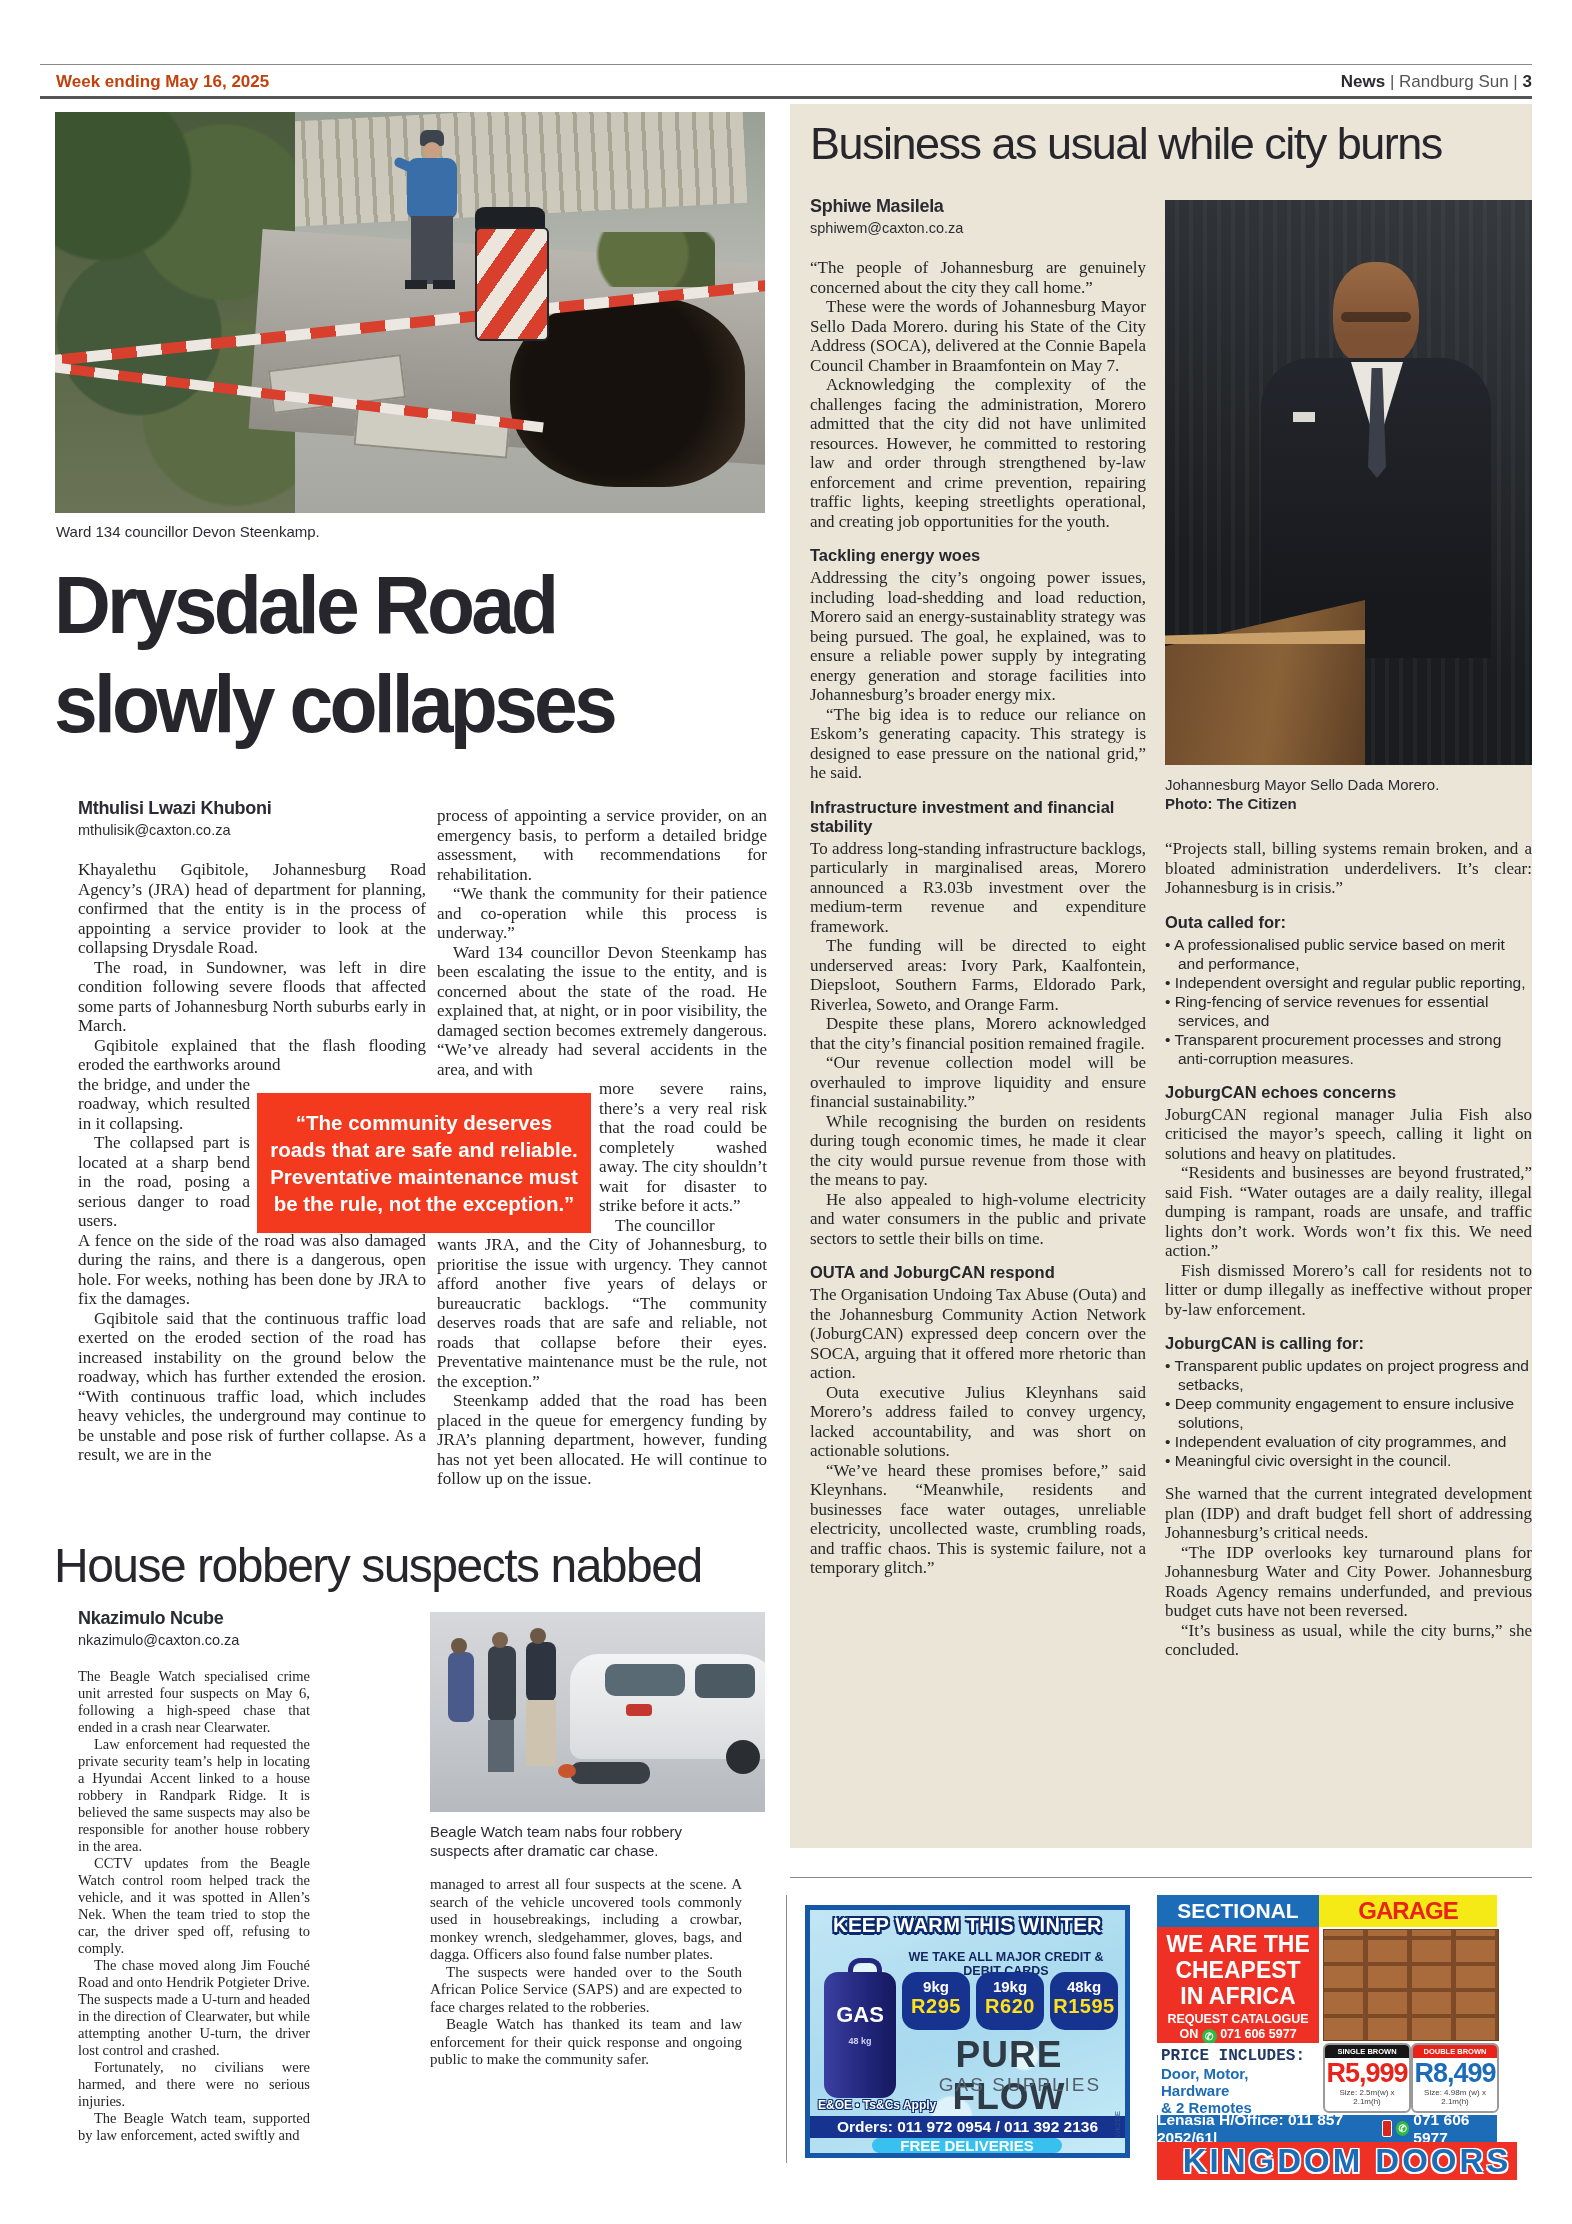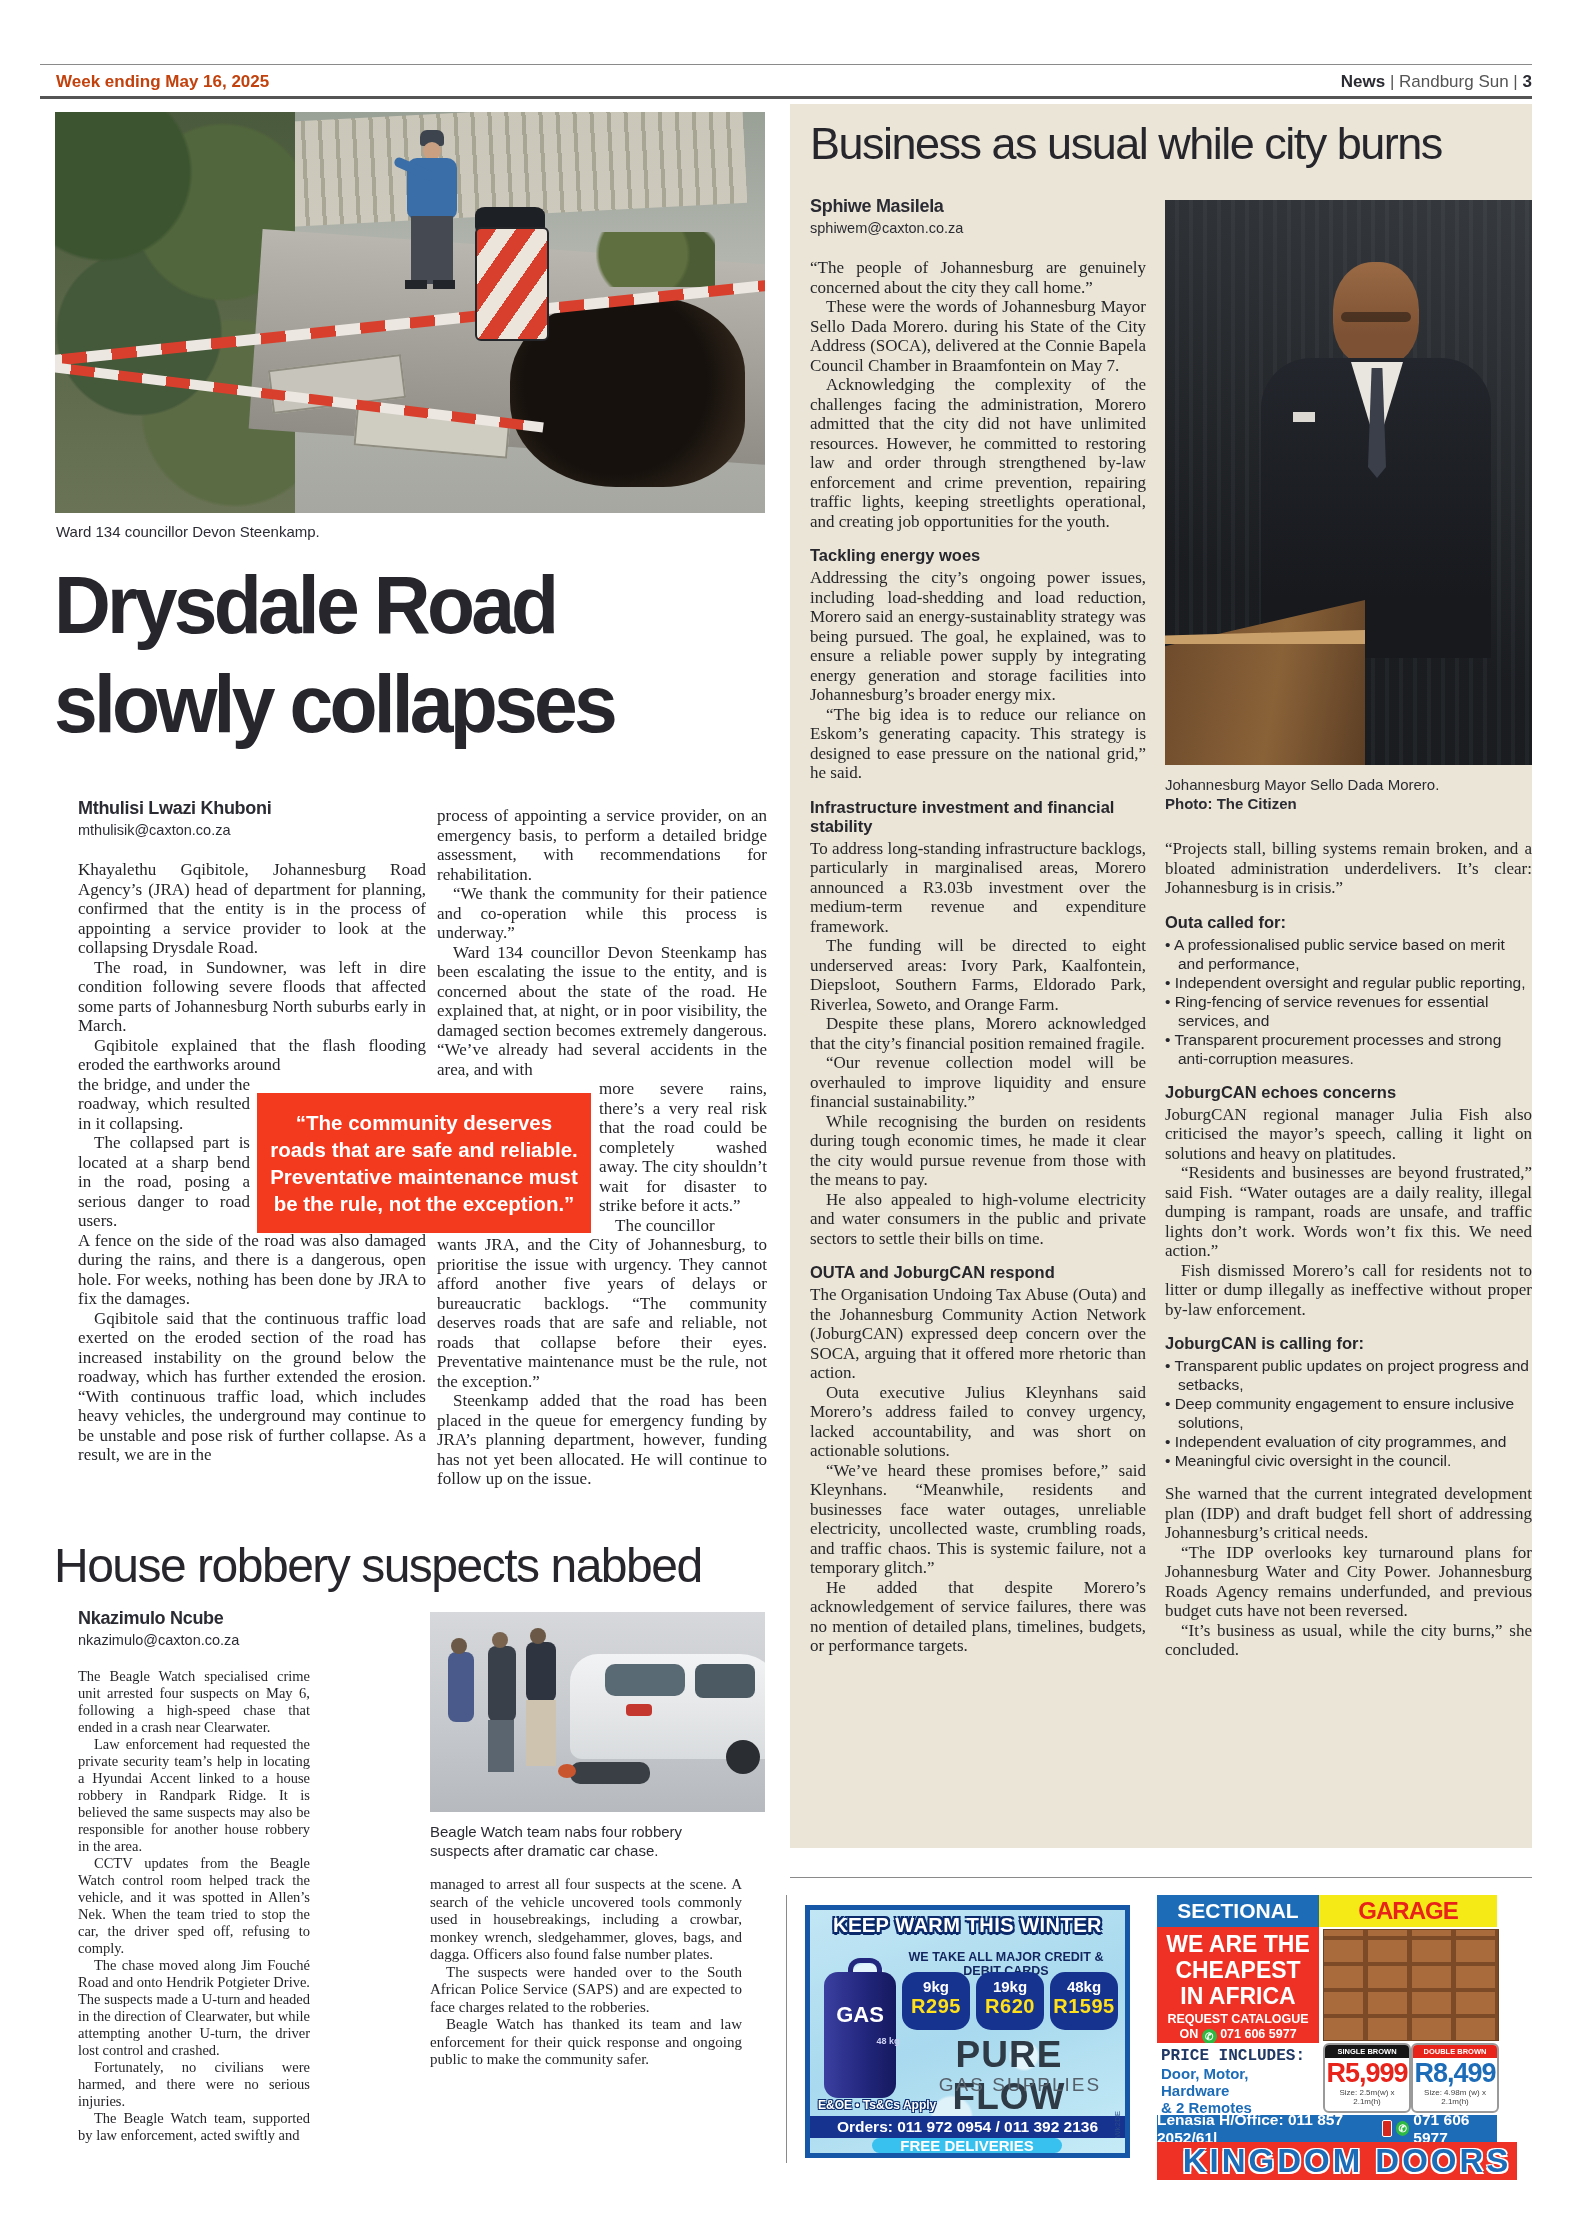--- a/index.html
+++ b/index.html
@@ -240,21 +240,20 @@
         <p>Despite these plans, Morero acknowledged that the city’s financial position remained fragile.</p>
         <p>“Our revenue collection model will be overhauled to improve liquidity and ensure financial sustainability.”</p>
         <p>While recognising the burden on residents during tough economic times, he made it clear the city would pursue revenue from those with the means to pay.</p>
         <p>He also appealed to high-volume electricity and water consumers in the public and private sectors to settle their bills on time.</p>
       </div>
     <div class="subhead">OUTA and JoburgCAN respond</div>
     <div class="paras">
         <p>The Organisation Undoing Tax Abuse (Outa) and the Johannesburg Community Action Network (JoburgCAN) expressed deep concern over the SOCA, arguing that it offered more rhetoric than action.</p>
         <p>Outa executive Julius Kleynhans said Morero’s address failed to convey urgency, lacked accountability, and was short on actionable solutions.</p>
         <p>“We’ve heard these promises before,” said Kleynhans. “Meanwhile, residents and businesses face water outages, unreliable electricity, uncollected waste, crumbling roads, and traffic chaos. This is systemic failure, not a temporary glitch.”</p>
-        <p>He added that despite Morero’s acknowledgement of service failures, there was no mention of detailed plans, timelines, budgets, or performance targets.</p>
       </div>
   </div>
 
   <div class="abs" style="left:1165px;top:200px;width:367px;">
 
     <div class="photo" style="position:relative;left:0;top:0;width:367px;height:565px;background:
          repeating-linear-gradient(90deg,#23262a 0 10px,#2d3136 10px 14px),#26292d;">
       <div class="ph-shape" style="left:0;top:0;width:367px;height:565px;background:linear-gradient(200deg,rgba(90,95,100,.35) 0%,rgba(0,0,0,.25) 70%);"></div>
       <div class="ph-shape" style="left:168px;top:62px;width:86px;height:104px;border-radius:46% 46% 42% 42%;background:linear-gradient(180deg,#9a6a44 0%,#7d5134 70%);"></div>
       <div class="ph-shape" style="left:176px;top:112px;width:70px;height:10px;border-radius:5px;background:rgba(30,22,16,.55);"></div>
@@ -303,21 +302,21 @@
   <div class="hrule" style="left:786px;top:1895px;width:1px;height:268px;"></div>
 
   <div id="gas-ad" class="abs" style="left:805px;top:1905px;width:315px;height:243px;">
     <div class="abs gas-title" style="left:0;top:4px;width:100%;">KEEP WARM THIS WINTER</div>
     <div class="abs gas-cards" style="left:80px;top:40px;width:232px;">WE TAKE ALL MAJOR CREDIT &amp; DEBIT CARDS</div>
 
     <div class="abs" style="left:14px;top:48px;width:72px;height:140px;">
       <div class="abs" style="left:24px;top:0;width:24px;height:16px;border:5px solid #23277e;border-bottom:none;border-radius:12px 12px 0 0;"></div>
       <div class="abs" style="left:0;top:14px;width:72px;height:126px;border-radius:14px;background:linear-gradient(90deg,#3b3fa0 0%,#23277e 55%,#15195e 100%);"></div>
       <div class="abs" style="left:0;top:44px;width:72px;text-align:center;color:#fff;font-weight:bold;font-size:22px;">GAS</div>
-      <div class="abs" style="left:0;top:78px;width:72px;text-align:center;color:#cdd2f5;font-weight:bold;font-size:9px;padding-left:28px;">48 kg</div>
+      <div class="abs" style="left:0;top:78px;width:72px;text-align:center;color:#cdd2f5;font-weight:bold;font-size:9px;">48 kg</div>
     </div>
 
     <div class="gas-pill" style="left:92px;top:62px;">
       <div class="size">9kg</div>
       <div class="price">R295</div>
     </div>
     <div class="gas-pill" style="left:166px;top:62px;">
       <div class="size">19kg</div>
       <div class="price">R620</div>
     </div>

